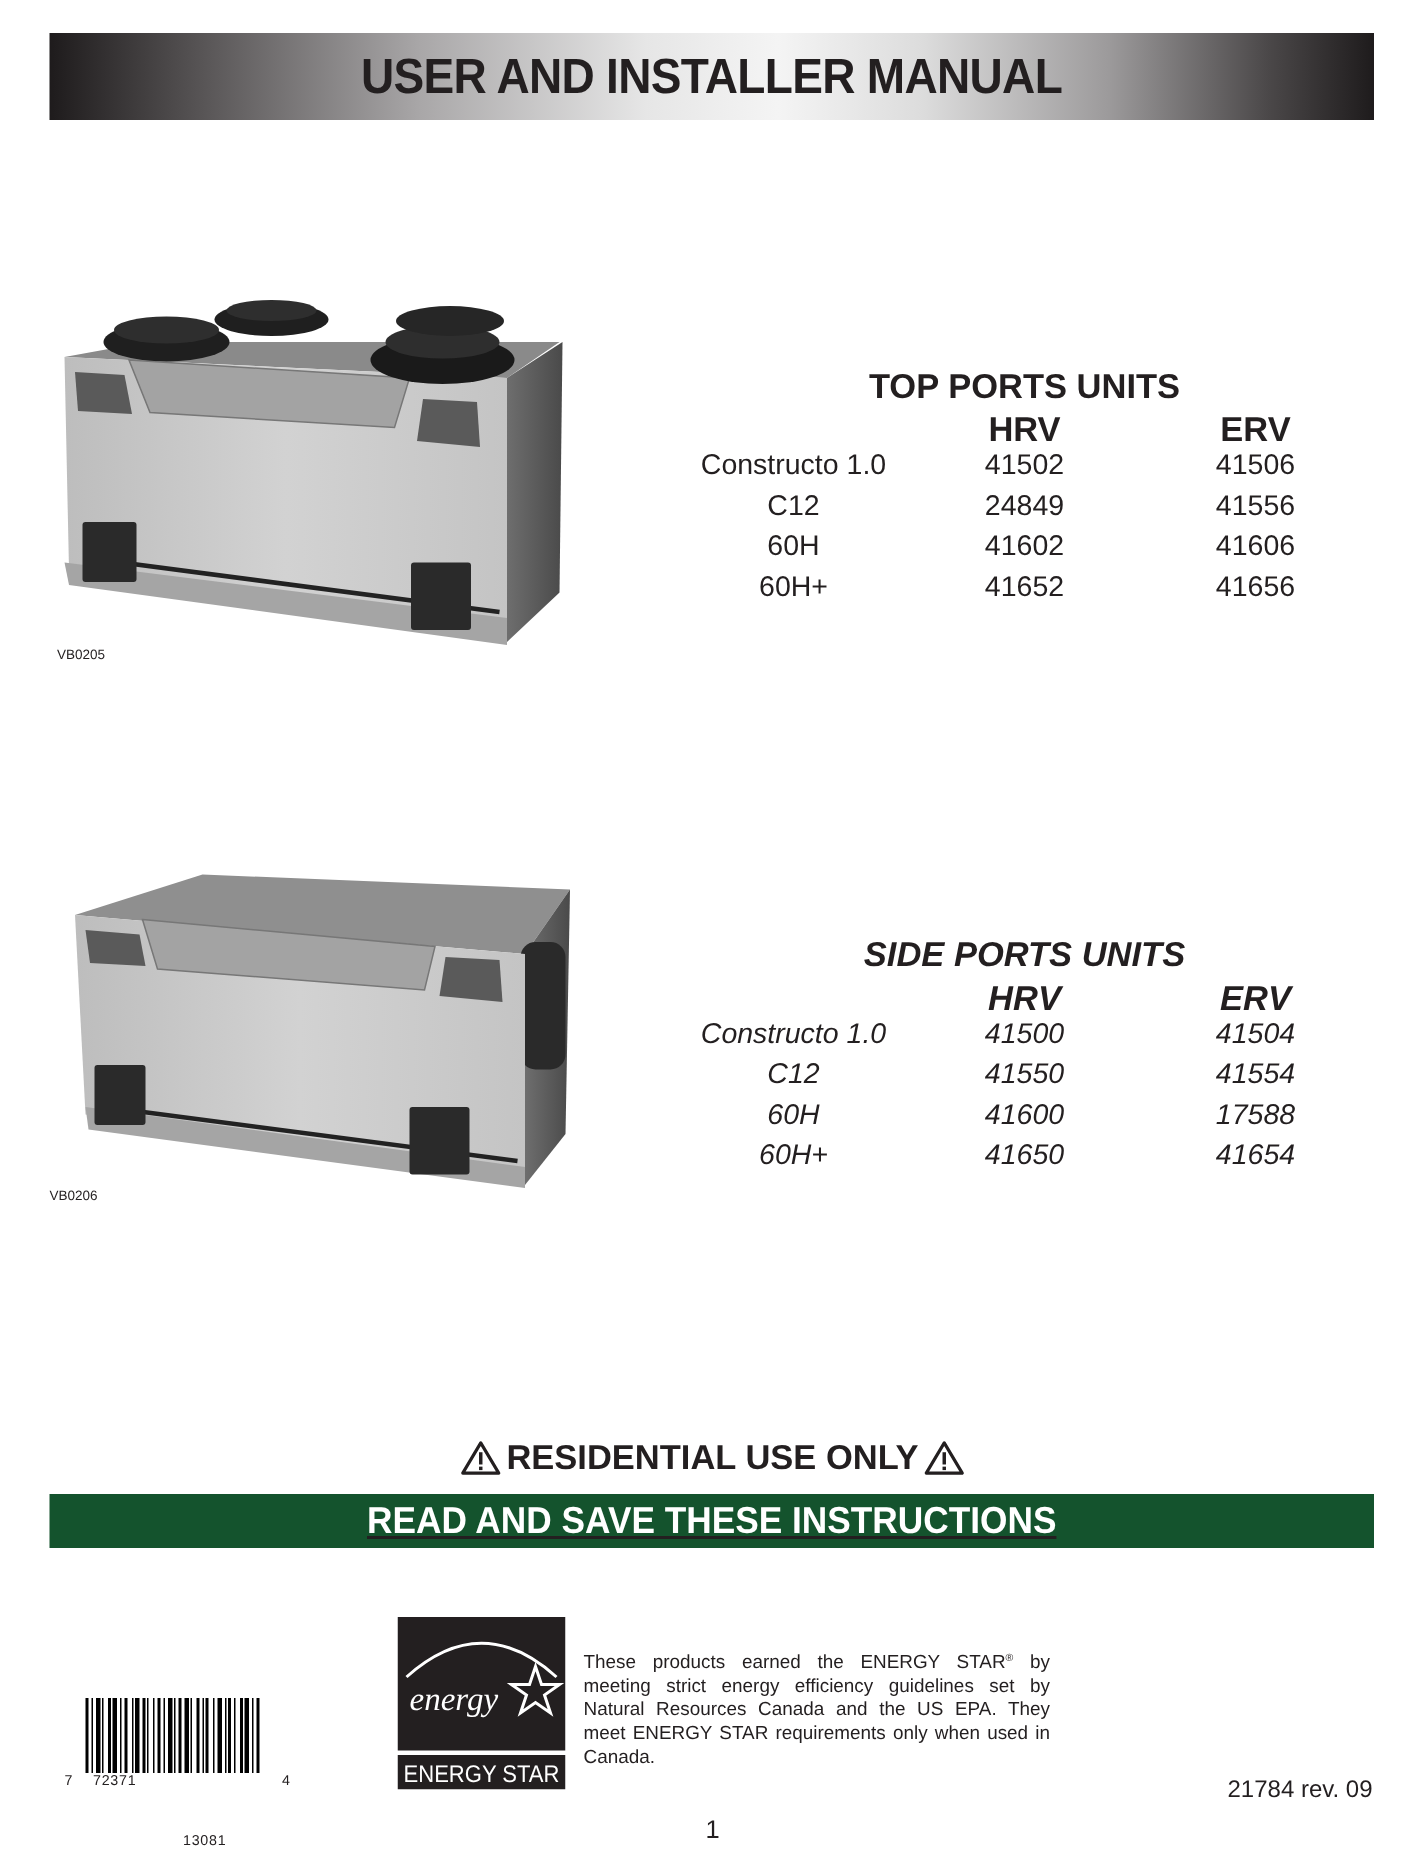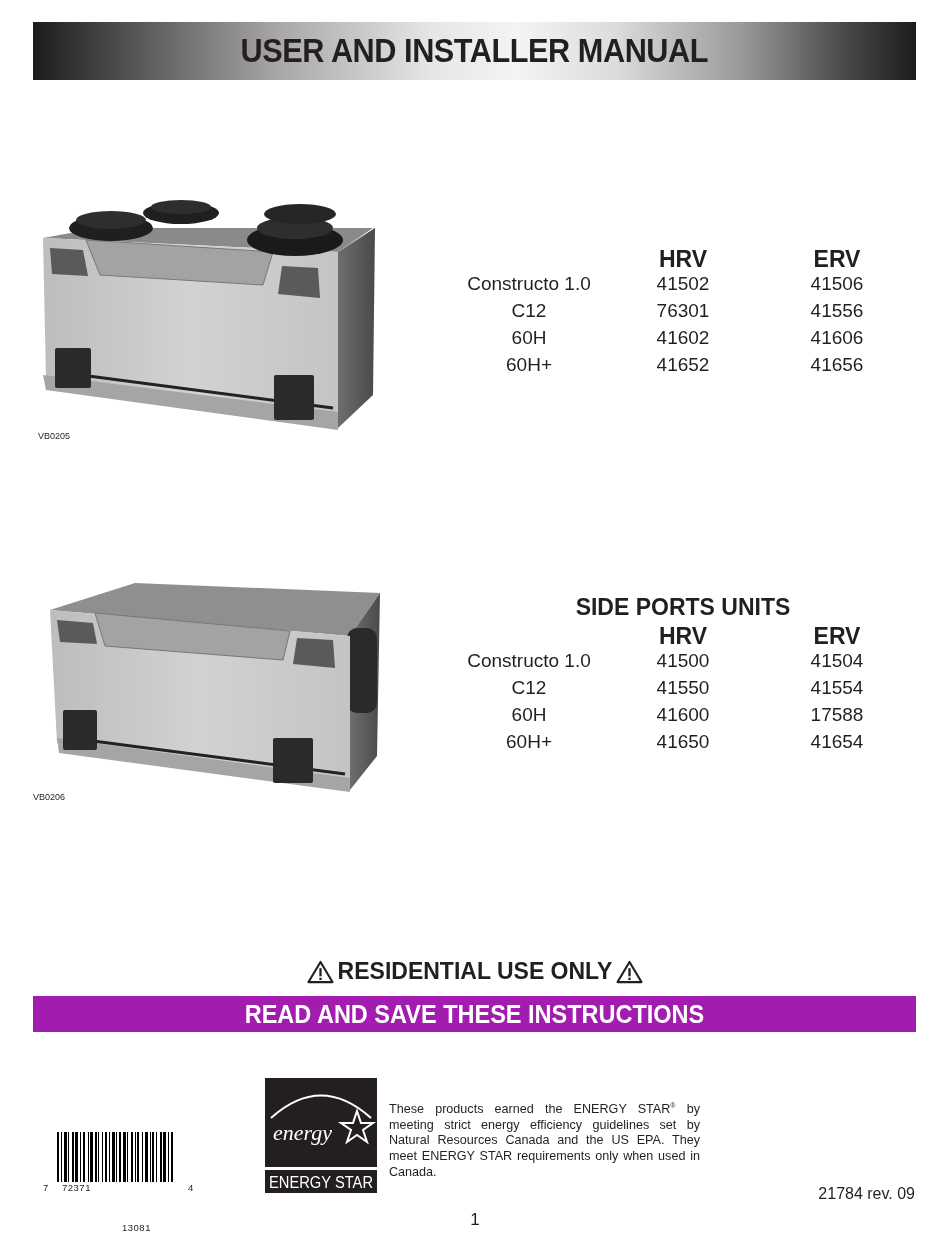--- a/index.html
+++ b/index.html
@@ -18,22 +18,22 @@
   .model-table .heading { text-align:center; font-weight:bold; font-size:23px; margin-left:22px; }
   .model-table .row { position:relative; height:27px; font-size:19px; }
   .model-table .row span { position:absolute; top:0; transform:translateX(-50%); white-space:nowrap; }
   .model-table .hdr span { font-weight:bold; font-size:23px; }
   .c0 { left:77px; } .c1 { left:231px; } .c2 { left:385px; }
 
   .residential { position:absolute; top:958px; left:0; width:950px; text-align:center;
     font-weight:bold; font-size:23px; display:flex; justify-content:center; align-items:center; gap:4px; }
   .residential svg { width:27px; height:24px; }
 
-  .read-bar { position:absolute; left:33px; top:996px; width:883px; height:36px; background:#a21caf;
-    display:flex; align-items:center; justify-content:center; }
+  .read-bar { position:absolute; left:33px; top:996px; width:883px; height:36px; background:#14532d;
+    display:flex; align-items:center; justify-content:center;text-decoration:underline; }
   .read-bar span { color:#fff; font-weight:bold; font-size:25px; transform:scaleX(0.94); display:inline-block; }
 
   .barcode { position:absolute; left:40px; top:1130px; width:160px; height:62px; }
   .barcode .bars { position:absolute; left:17px; top:2px; width:128px; height:50px; display:flex; }
   .barcode .bars i { display:block; height:100%; background:#000; }
   .barcode .digits { position:absolute; top:52px; left:0; width:160px; font-size:9.5px; letter-spacing:0.5px; }
   .barcode .d0 { position:absolute; left:3px; }
   .barcode .d1 { position:absolute; left:22px; }
   .barcode .d2 { position:absolute; left:82px;margin-top:40px; }
   .barcode .d3 { position:absolute; left:148px; }
@@ -78,32 +78,33 @@
   <ellipse cx="73" cy="20" rx="35" ry="9" fill="#2e2e2e"></ellipse>
   <ellipse cx="143" cy="13" rx="38" ry="11" fill="#1f1f1f"></ellipse>
   <ellipse cx="143" cy="7" rx="30" ry="7" fill="#2e2e2e"></ellipse>
   <ellipse cx="257" cy="40" rx="48" ry="16" fill="#1a1a1a"></ellipse>
   <ellipse cx="257" cy="28" rx="38" ry="11" fill="#2e2e2e"></ellipse>
   <ellipse cx="262" cy="14" rx="36" ry="10" fill="#262626"></ellipse>
 </svg>
 <div class="img-code" style="left:38px;top:431px;">VB0205</div>
 
 <div class="model-table" style="top:244px;">
+  <div class="heading">TOP PORTS UNITS</div>
   <div class="row hdr" style="margin-top:2px;">
     <span class="c1">HRV</span>
     <span class="c2">ERV</span>
   </div>
   <div class="row">
     <span class="c0">Constructo 1.0</span>
     <span class="c1">41502</span>
     <span class="c2">41506</span>
   </div>
   <div class="row">
     <span class="c0">C12</span>
-    <span class="c1">76301</span>
+    <span class="c1">24849</span>
     <span class="c2">41556</span>
   </div>
   <div class="row">
     <span class="c0">60H</span>
     <span class="c1">41602</span>
     <span class="c2">41606</span>
   </div>
   <div class="row">
     <span class="c0">60H+</span>
     <span class="c1">41652</span>
@@ -119,21 +120,21 @@
   <polygon points="12,160 305,200 305,214 14,175" fill="#a5a5a5"></polygon>
   <line x1="25" y1="160" x2="300" y2="196" stroke="#222" stroke-width="3"></line>
   <polygon points="50,35 245,53 238,82 60,68" fill="#a3a3a3" stroke="#777" stroke-width="1"></polygon>
   <polygon points="12,42 48,45 52,66 15,64" fill="#5a5a5a"></polygon>
   <polygon points="252,60 288,62 290,90 248,86" fill="#5a5a5a"></polygon>
   <rect x="18" y="132" width="34" height="40" rx="2" fill="#2a2a2a"></rect>
   <rect x="228" y="160" width="40" height="45" rx="2" fill="#2a2a2a"></rect>
 </svg>
 <div class="img-code" style="left:33px;top:792px;">VB0206</div>
 
-<div class="model-table" style="top:594px;">
+<div class="model-table" style="top:623px;font-style:italic;">
   <div class="heading">SIDE PORTS UNITS</div>
   <div class="row hdr" style="margin-top:2px;">
     <span class="c1">HRV</span>
     <span class="c2">ERV</span>
   </div>
   <div class="row">
     <span class="c0">Constructo 1.0</span>
     <span class="c1">41500</span>
     <span class="c2">41504</span>
   </div>

